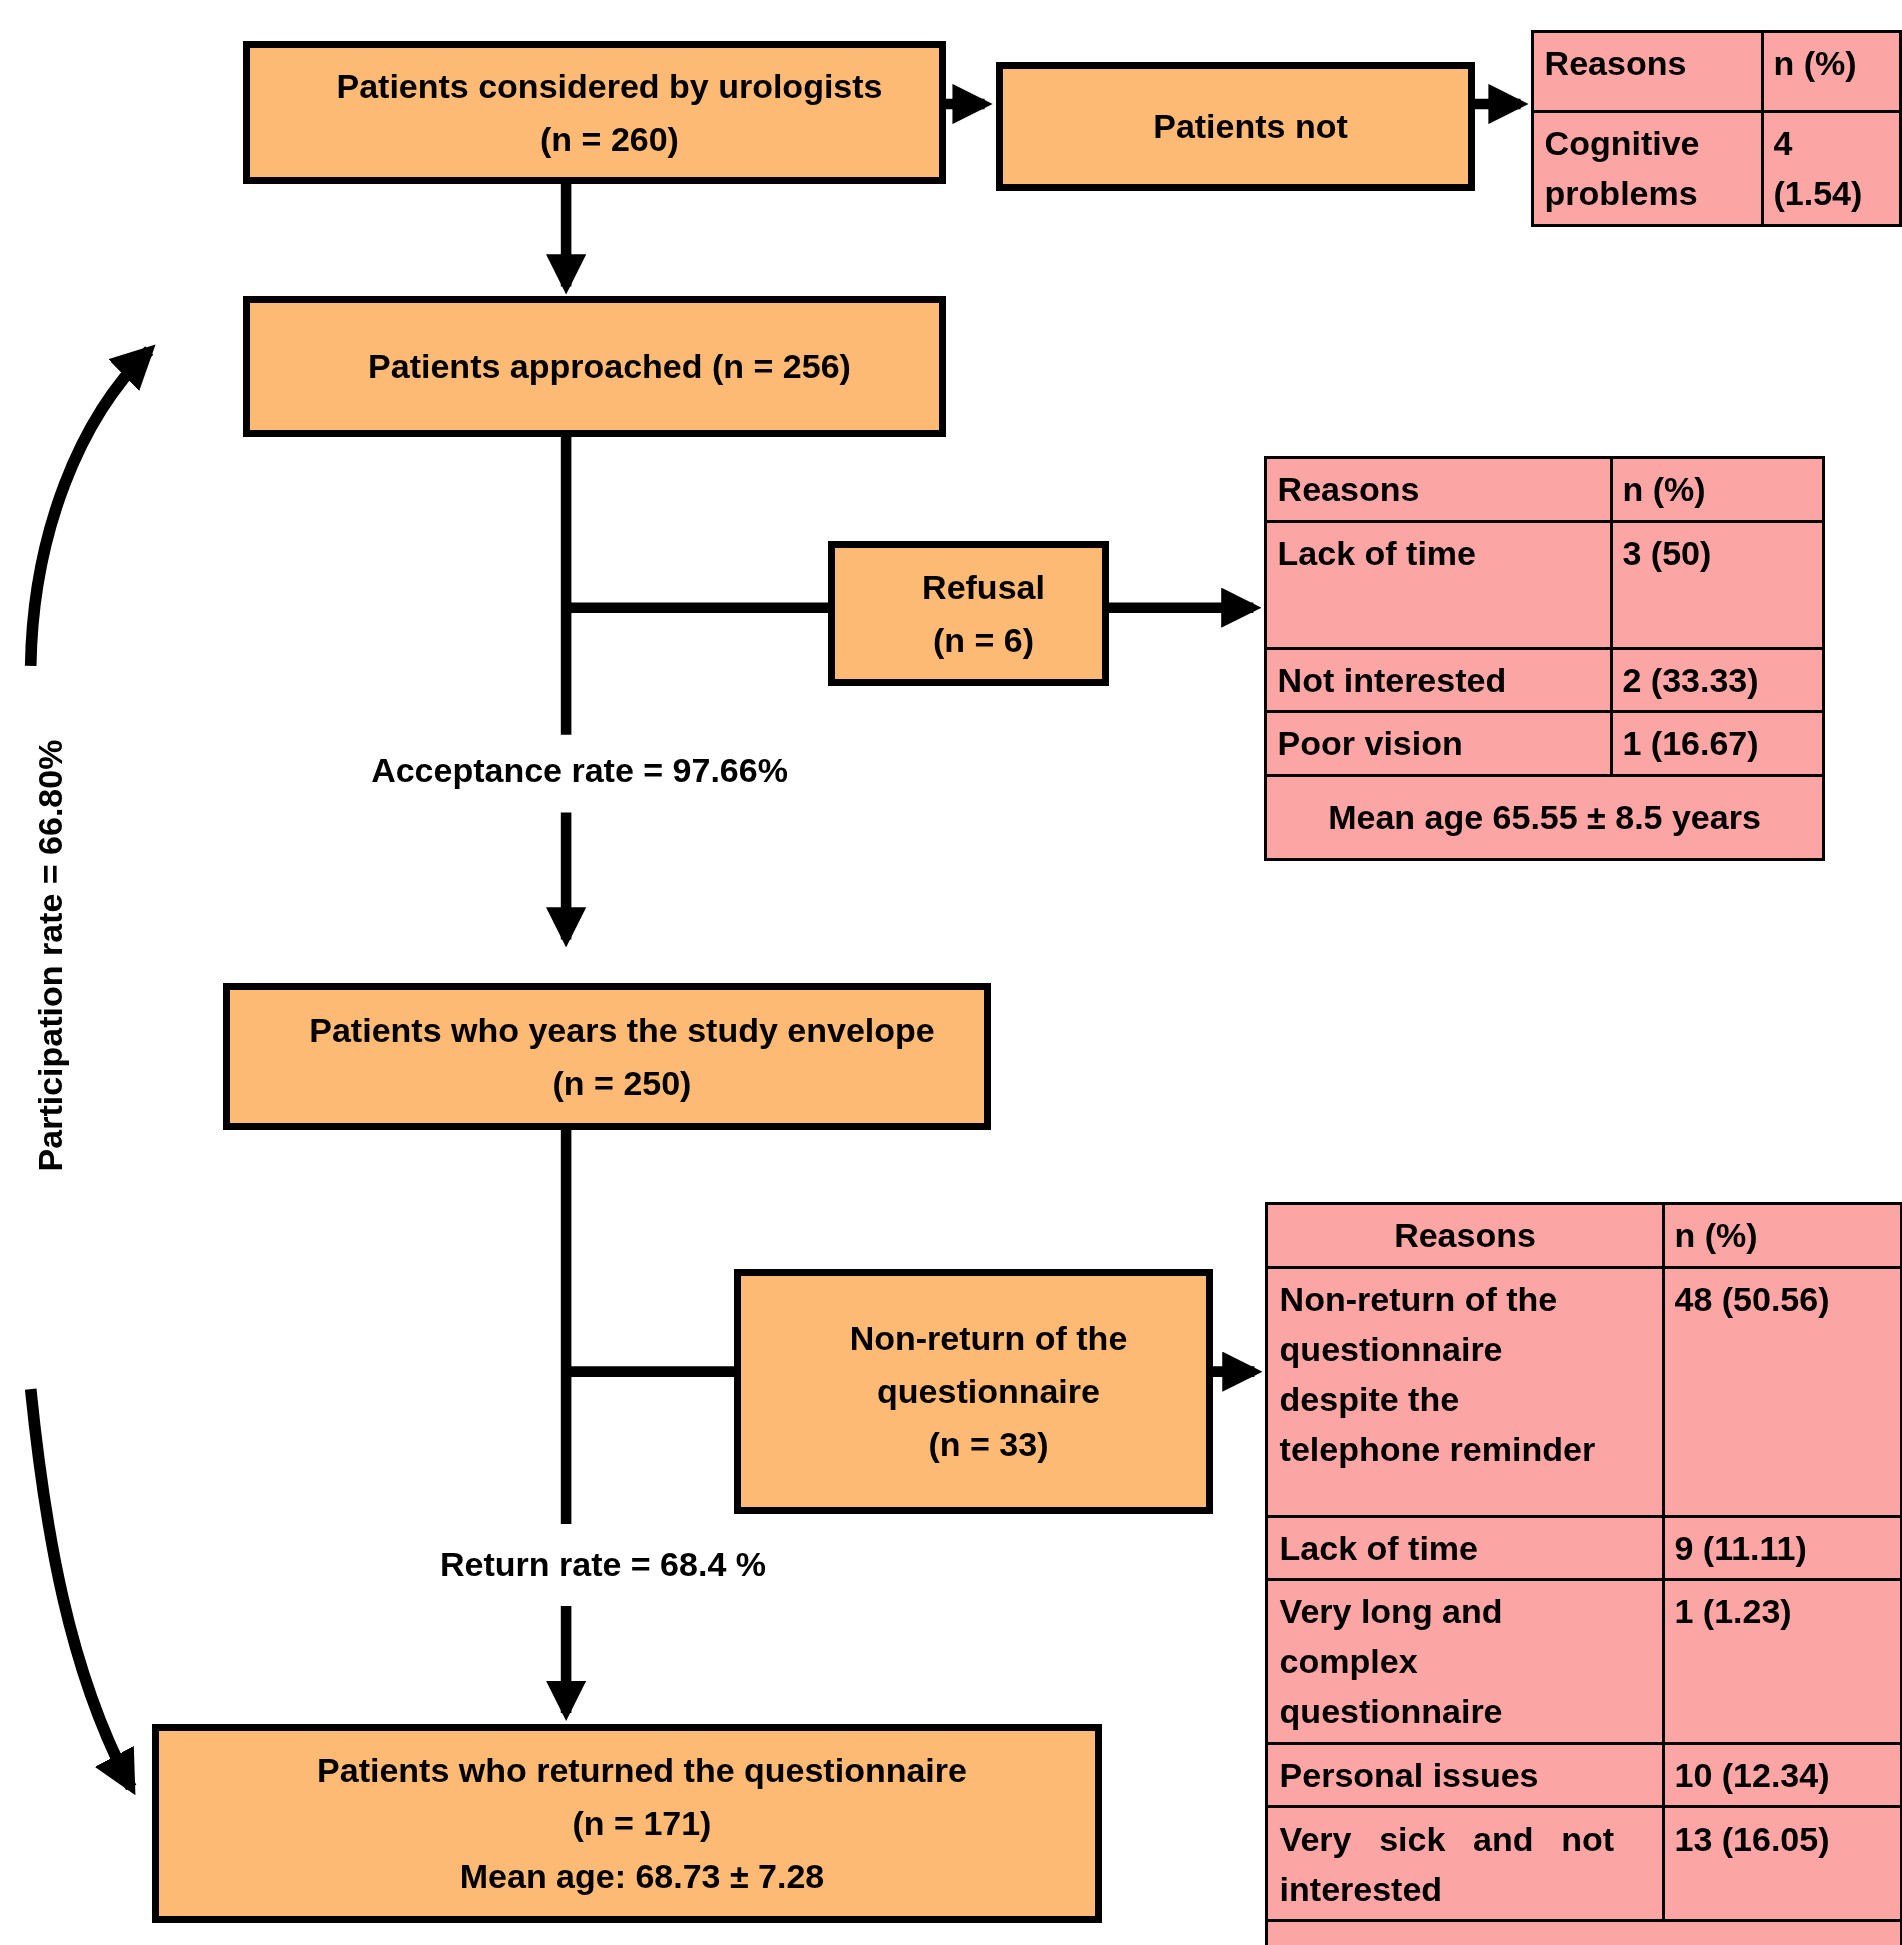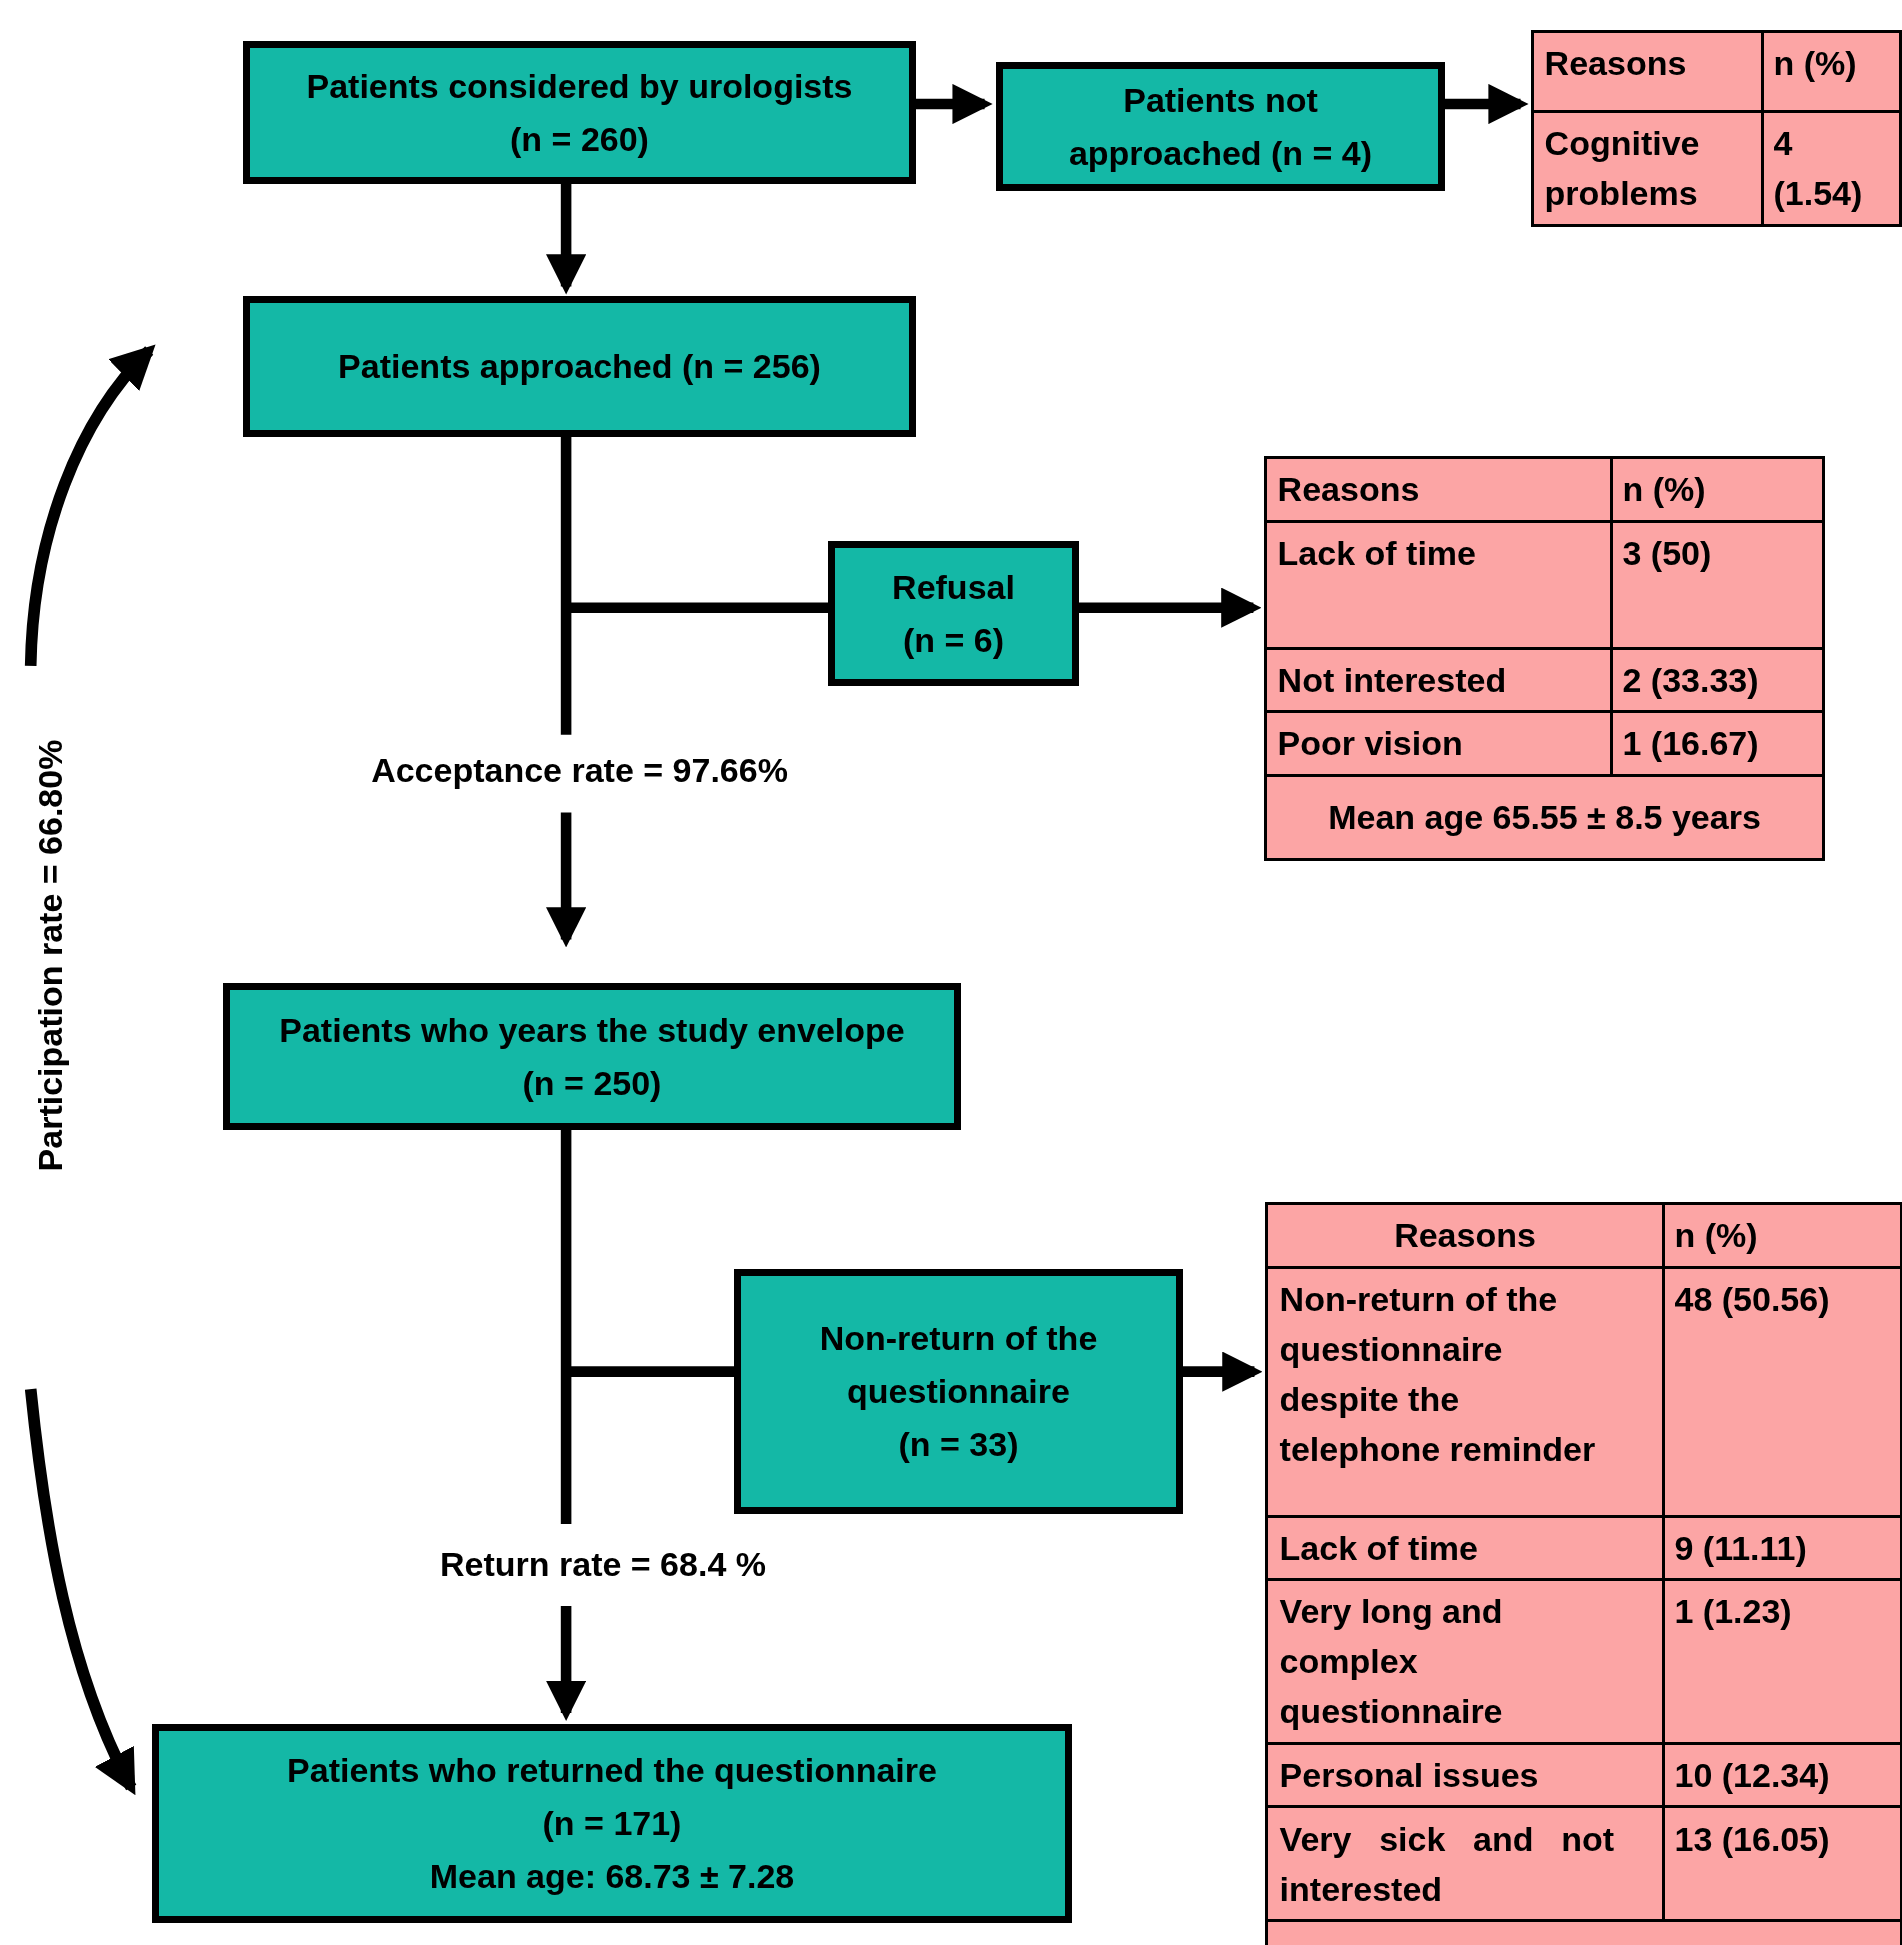--- a/index.html
+++ b/index.html
@@ -1,21 +1,21 @@
 <!DOCTYPE html>
 <html style="font-size:8.5px"><head>
 <meta charset="utf-8">
 <style>
   html,body{margin:0;padding:0;background:#ffffff;}
   .page{position:relative;width:1902px;height:1946px;background:#ffffff;
         font-family:"Liberation Sans", sans-serif;font-weight:700;color:#000;}
   .connectors{position:absolute;left:0;top:0;z-index:0;}
-  .fbox{position:absolute;z-index:2;background:#14b8a6;border:7.4px solid #000;
+  .fbox{position:absolute;z-index:2;background:#fdba74;border:7.4px solid #000;
         display:flex;flex-direction:column;justify-content:center;align-items:center;
-        text-align:center;font-size:34px;line-height:53px;}
+        text-align:center;font-size:34px;line-height:53px;padding-left:30px;}
   .fbox .ln{display:block;}
   .flabel{position:absolute;z-index:2;font-size:34px;line-height:51px;text-align:center;}
   .rotlabel{position:absolute;z-index:2;font-size:34px;line-height:53px;text-align:center;
             transform:rotate(-90deg);}
   table.dtab{position:absolute;z-index:2;border-collapse:collapse;background:#fca5a5;
              font-size:34px;line-height:50px;table-layout:fixed;}
   table.dtab td{border:3.7px solid #000;vertical-align:top;padding:5.3px 10.6px;overflow:hidden;}
   table.dtab td.val{padding:5.3px 9.5px;}
   table.dtab td.merged{text-align:center;vertical-align:middle;}
   #t3 td.reason{padding:5.3px 48px 5.3px 11.6px;}
@@ -60,21 +60,20 @@
     <path d="M 58 2625 C 85 2890 130 3160 248 3378" fill="none" stroke="#000" stroke-width="22" marker-end="url(#ah)"></path>
   </svg>
 
   <div class="fbox" style="left:243px;top:41px;width:659px;height:129px;">
     <span class="ln">Patients considered by urologists</span>
     <span class="ln">(n = 260)</span>
   </div>
 
   <div class="fbox" style="left:996px;top:47px;width:435px;height:115px;margin-top:15px;">
     <span class="ln">Patients not</span>
-    <span class="ln">approached (n = 4)</span>
   </div>
 
   <div class="fbox" style="left:243px;top:296px;width:659px;height:127px;">
     <span class="ln">Patients approached (n = 256)</span>
   </div>
 
   <div class="fbox" style="left:828px;top:541px;width:237px;height:131px;">
     <span class="ln">Refusal</span>
     <span class="ln">(n = 6)</span>
   </div>

